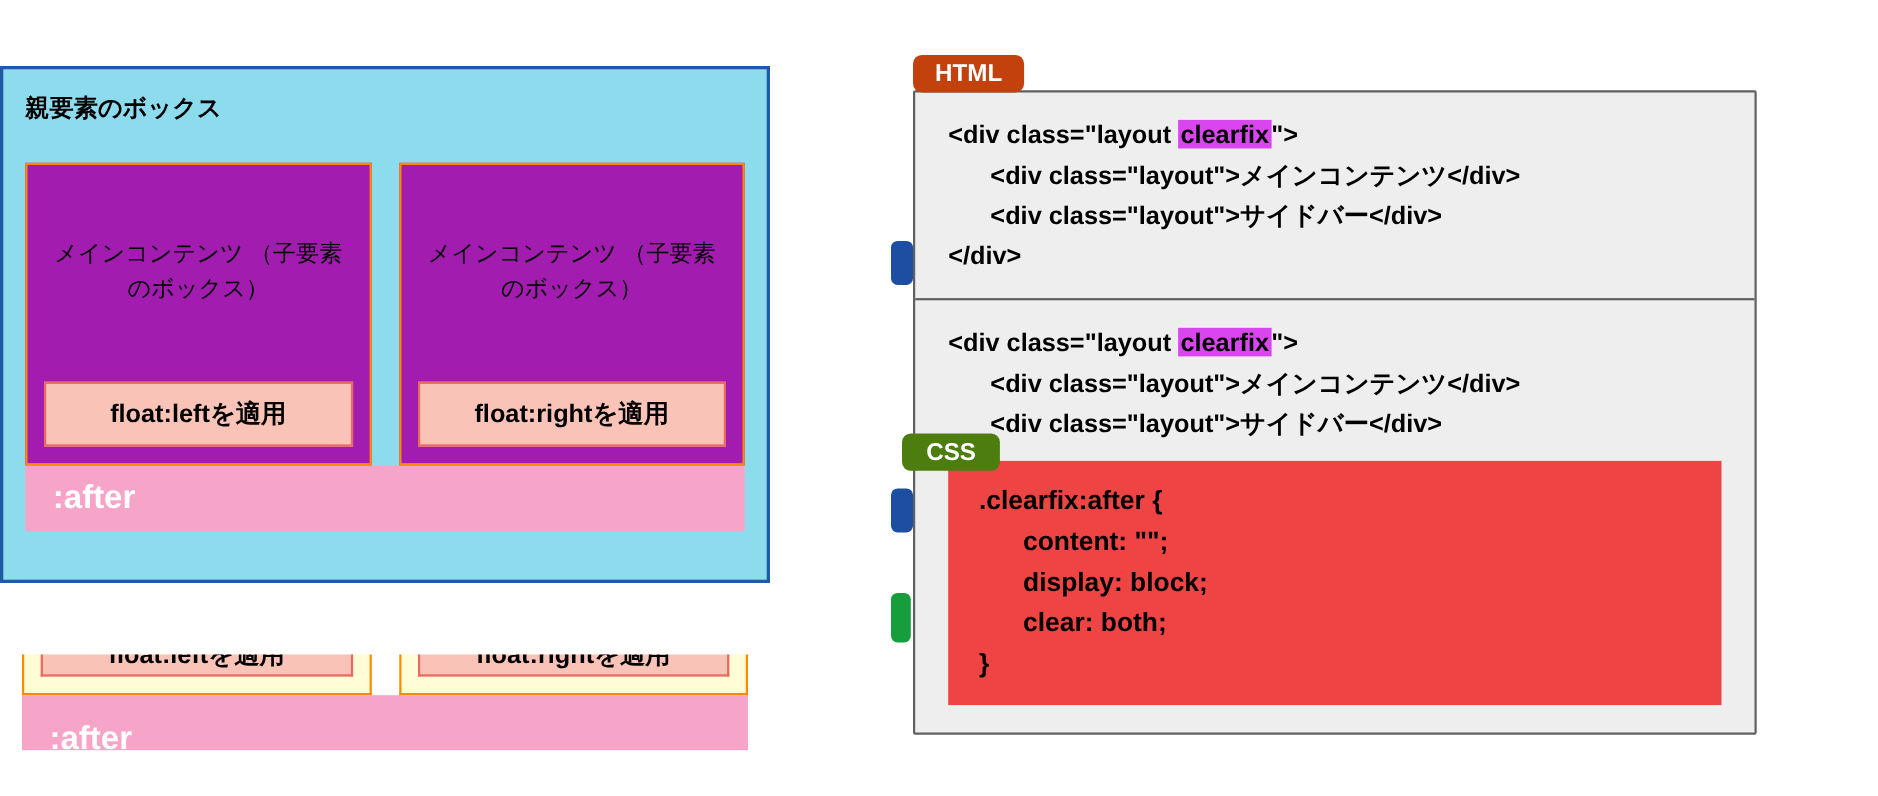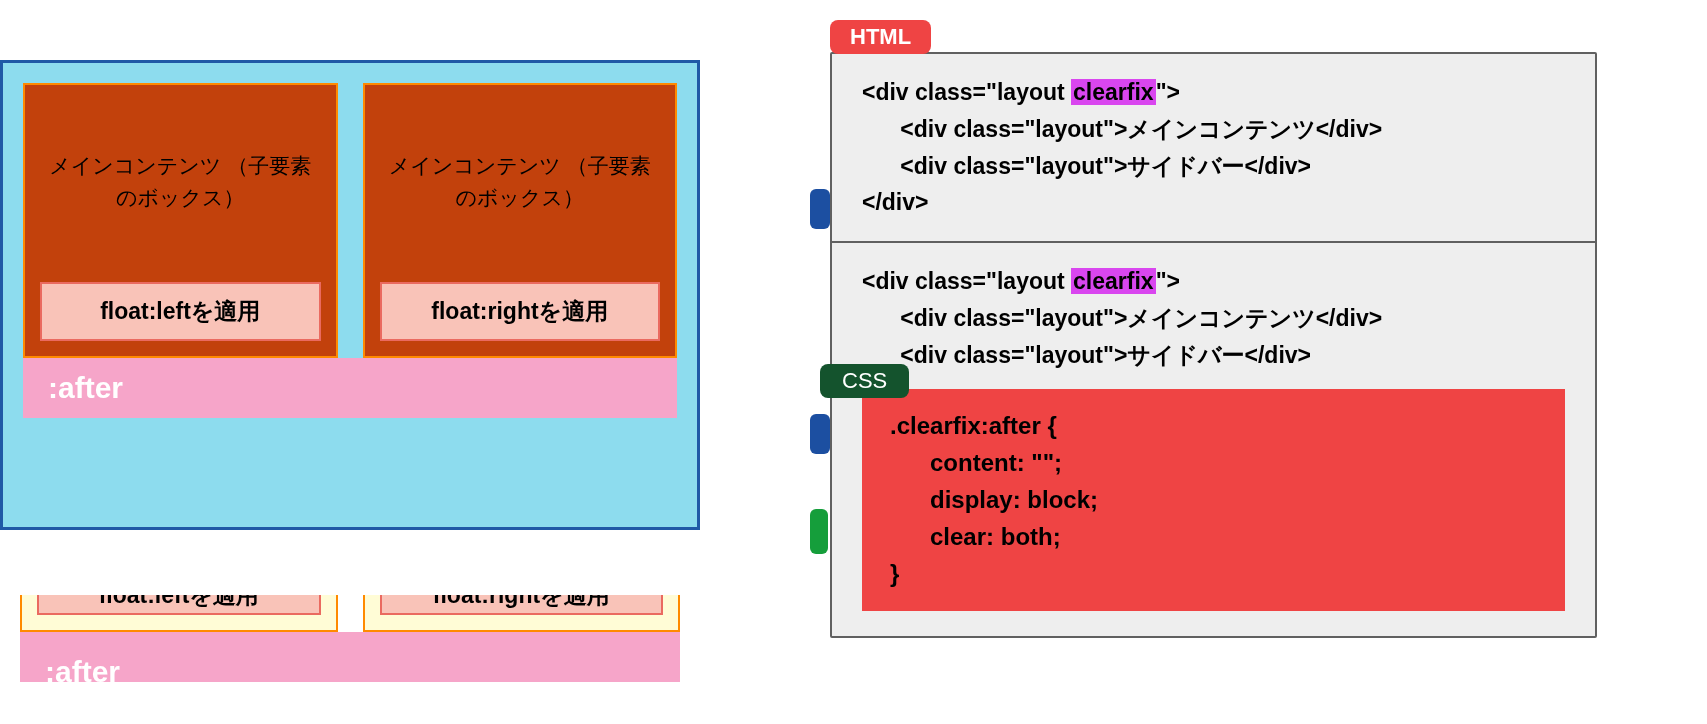--- a/index.html
+++ b/index.html
@@ -33,21 +33,21 @@
     color: #000;
     margin-bottom: 35px;
   }
   .children-row {
     display: flex;
     gap: 25px;
     margin-bottom: 0;
   }
   .child-box {
     flex: 1;
-    background: #c2410c;
+    background: #a21caf;
     border: 2px solid #ff8a00;
     height: 275px;
     padding: 15px 15px 15px 15px;
     display: flex;
     flex-direction: column;
     justify-content: space-between;
   }
   .child-title {
     text-align: center;
     font-size: 21px;
@@ -120,30 +120,31 @@
   .after-bar2 span { transform: translateY(15px); }
 
   .right-area {
     position: absolute;
     left: 830px;
     top: 20px;
     right: 110px;
     bottom: 0;
   }
   .tab-html {
-    background: #ef4444;
+    background: #c2410c;
     color: #fff;
     font-weight: bold;
     font-size: 22px;
     padding: 4px 20px;
     border-radius: 8px;
     display: inline-block;
     position: relative;
     z-index: 3;
     margin-left: 0;
+    margin-top: 30px;
   }
   .code-box {
     background: #eeeeee;
     border: 2px solid #606060;
     border-radius: 2px;
     position: relative;
     font-family: "Meiryo", sans-serif;
   }
   .code-box .code-content {
     padding: 20px 30px;
@@ -156,23 +157,23 @@
   .hl { background: #d946ef; padding: 0 2px; }
   .code-stack {
     position: relative;
     margin-top: -2px;
   }
   .divider {
     border-top: 2px solid #606060;
     margin: 0;
   }
   .tab-css {
-    background: #14532d;
-    color: #fff;
-    font-weight: normal;
+    background: #4d7c0f;
+    color: #fff;
+    font-weight: bold;
     font-size: 22px;
     padding: 4px 22px;
     border-radius: 8px;
     display: inline-block;
     position: absolute;
     z-index: 4;
     left: -12px;
     top: 0px;
   }
   .small-blue-left {
@@ -206,20 +207,21 @@
     background: #159e3b;
     border-radius: 6px;
     z-index: 0;
   }
 </style>
 </head>
 <body>
 
 <div class="left-area">
   <div class="parent-box">
+    <div class="parent-title">親要素のボックス</div>
     <div class="children-row">
       <div class="child-box">
         <div class="child-title">メインコンテンツ
 （子要素のボックス）</div>
         <div class="float-badge">float:leftを適用</div>
       </div>
       <div class="child-box">
         <div class="child-title">メインコンテンツ
 （子要素のボックス）</div>
         <div class="float-badge">float:rightを適用</div>

